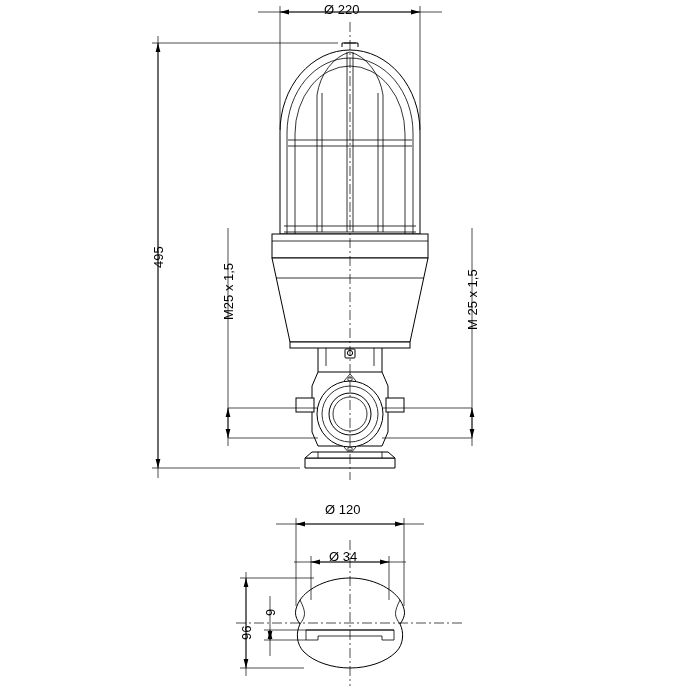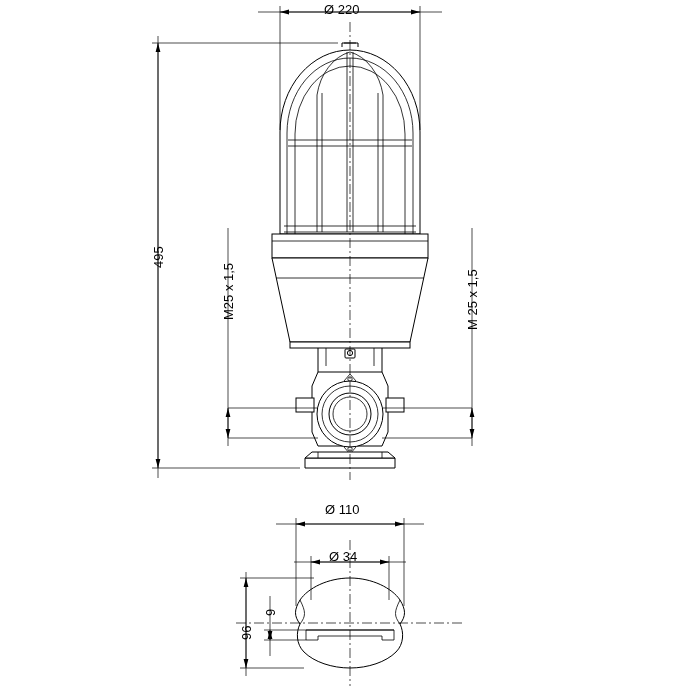--- a/index.html
+++ b/index.html
@@ -234,21 +234,21 @@
   </svg>
 
   <div class="label-abs" style="left:324px; top:3px;">Ø 220</div>
 
   <div class="label-abs rot90" style="left:152px; top:268px;">495</div>
 
   <div class="label-abs rot90" style="left:222px; top:320px;">M25 x 1,5</div>
 
   <div class="label-abs rot90" style="left:466px; top:330px;">M 25 x 1,5</div>
 
-  <div class="label-abs" style="left:325px; top:503px;">Ø 110</div>
+  <div class="label-abs" style="left:325px; top:503px;">Ø 120</div>
 
   <div class="label-abs" style="left:329px; top:550px;">Ø 34</div>
 
   <div class="label-abs rot90" style="left:240px; top:640px;">96</div>
 
   <div class="label-abs rot90" style="left:264px; top:616px;">9</div>
 
 </div>
 
 </body></html>

